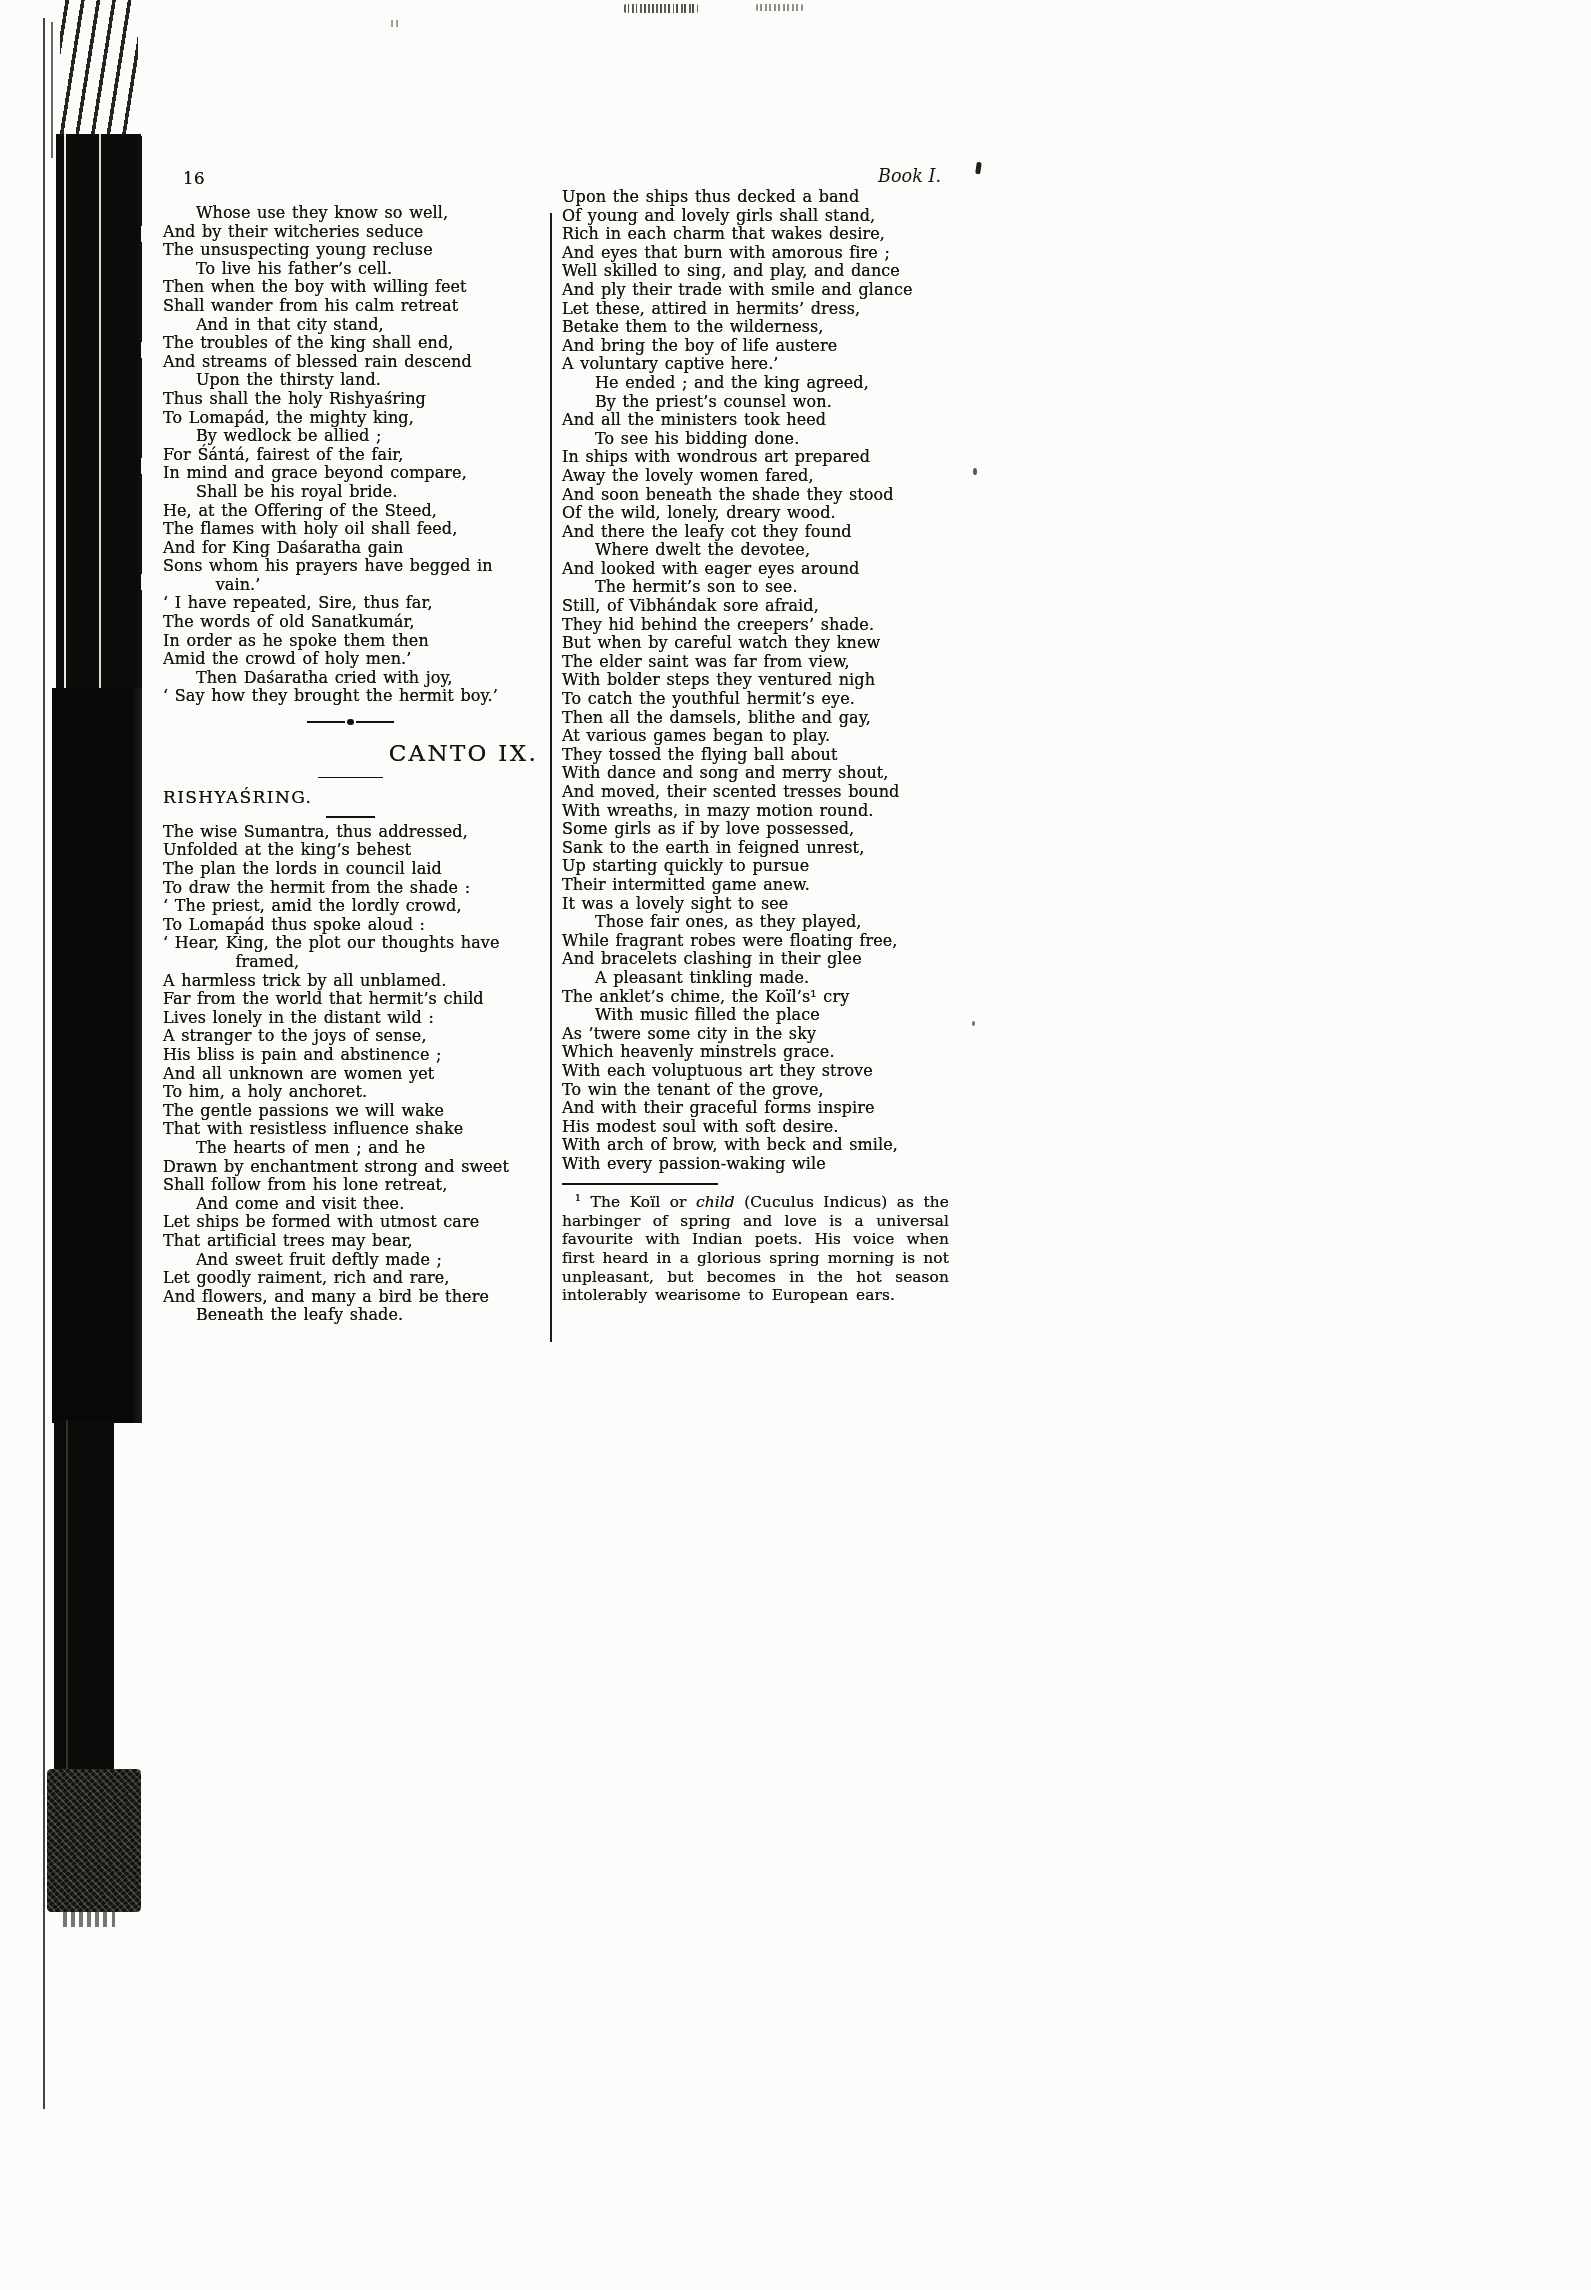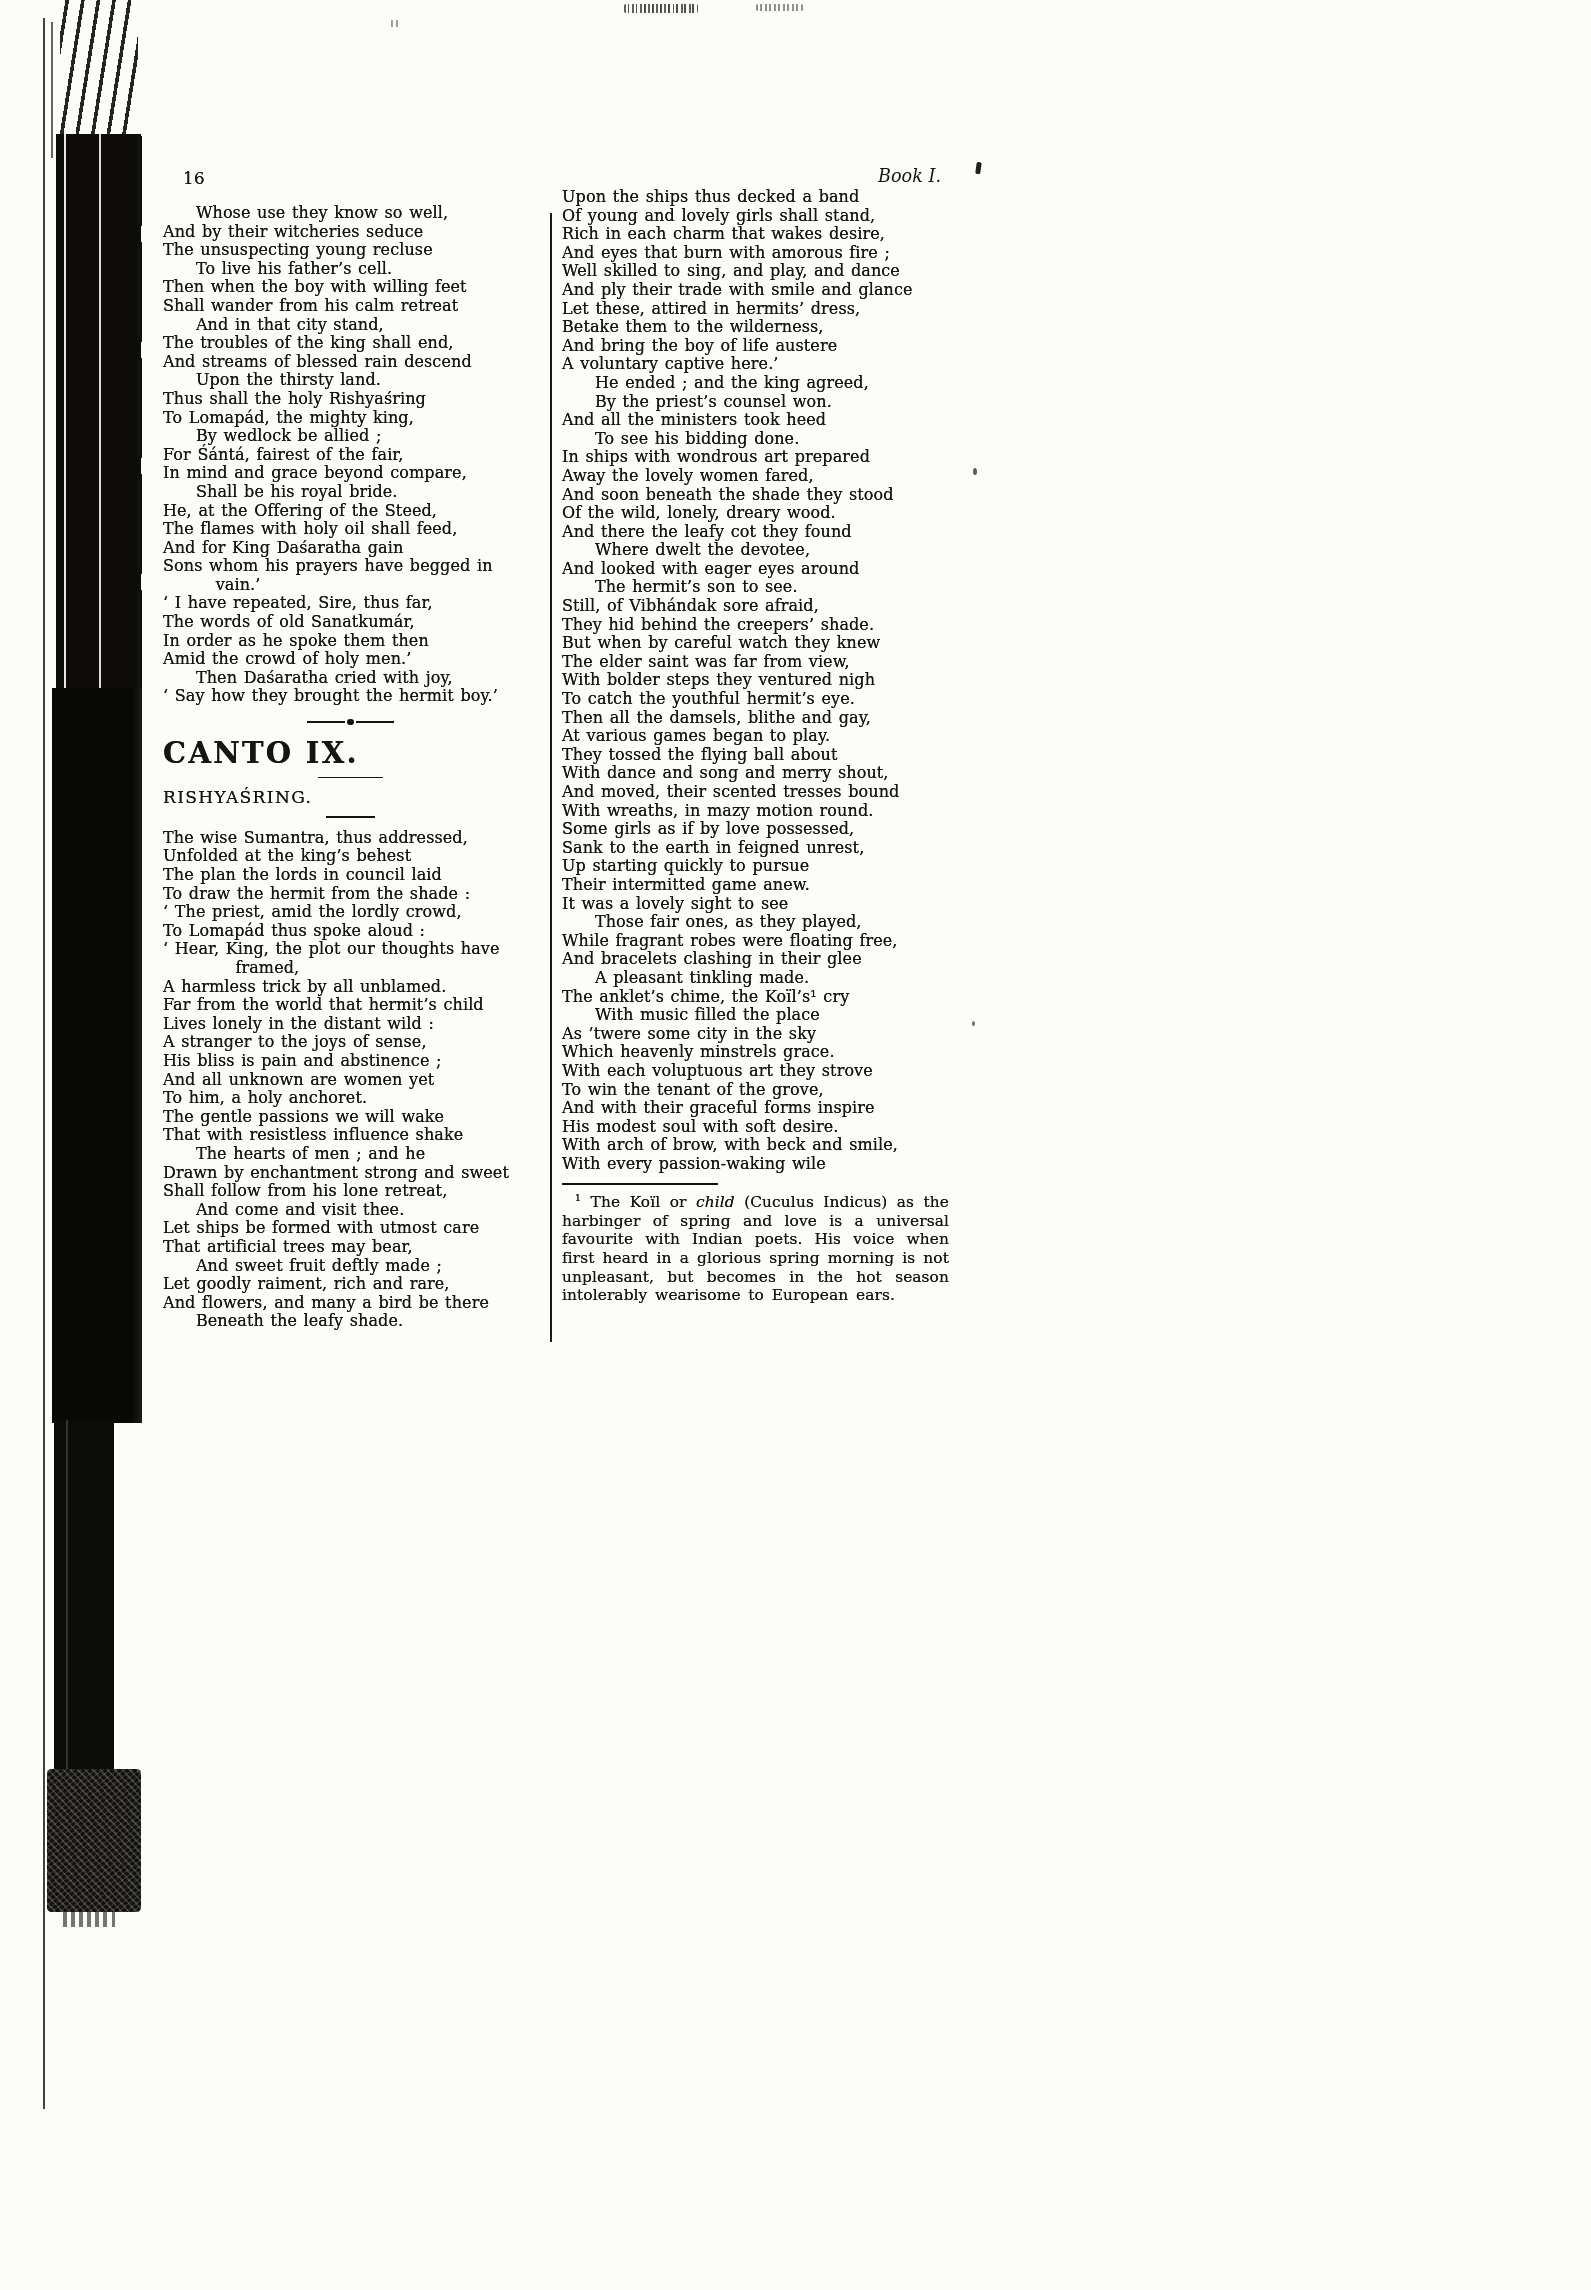--- a/index.html
+++ b/index.html
@@ -26,26 +26,26 @@
 
   .header{position:absolute;left:171px;top:165px;width:774px;height:27px}
   .page-number{position:absolute;left:12px;top:2.7px;font-size:16.7px;letter-spacing:0.5px;text-shadow:0 0 0.3px rgba(23,21,15,.9)}
   .page-title{position:absolute;left:0;right:0;top:0;text-align:center;font-style:italic;font-size:18.5px;letter-spacing:1.1px;text-shadow:0 0 0.4px rgba(23,21,15,.85)}
   .book-label{position:absolute;right:4px;top:0.9px;font-style:italic;font-size:17.6px}
 
   .ornament{display:flex;align-items:center;justify-content:center;margin-top:11.8px;height:8.1px}
   .orn-bar{width:38px;height:1.6px;background:#14120e}
   .orn-dot{width:6.3px;height:6.3px;border-radius:50%;background:#14120e;margin:0 2.7px}
 
-  .canto{margin:13.6px 0 0;text-align:left;font-size:29px;font-weight:bold;letter-spacing:2.3px;line-height:27px;text-shadow:0 0 0.4px rgba(23,21,15,.9)}
+  .canto{margin:13.6px 0 0;text-align:right;font-size:23px;font-weight:normal;letter-spacing:2.3px;line-height:27px;text-shadow:0 0 0.4px rgba(23,21,15,.9)}
   .rule{background:#14120e;height:1.6px}
   .rule-md{width:65px;margin:10px auto 0}
   .rule-sm{width:49px;margin:8.1px auto 0}
   .subheading{margin:8.1px 0 0;font-size:17px;font-weight:normal;letter-spacing:1.4px;line-height:22px;text-shadow:0 0 0.3px rgba(23,21,15,.9)}
-  .v2{margin-top:11px}
+  .v2{margin-top:5px}
 
   .footnote-rule{width:156px;margin:10px 0 0}
   .footnote{margin:8.1px 0 0;font-size:15.4px;line-height:18.6px;text-align:justify;text-indent:12.7px;letter-spacing:0.1px;word-spacing:2.7px;text-shadow:0 0 0.3px rgba(23,21,15,.85)}
   .footnote sup{font-size:10px;line-height:0}
 
   
   .edge-1{left:43px;top:18px;width:1.8px;height:2091px;background:#23211d;opacity:.85}
   .edge-2{left:51px;top:22px;width:1.8px;height:136px;background:#2a2824;opacity:.7}
   .art-slash{left:60px;top:0;width:78px;height:138px;background:repeating-linear-gradient(99deg,transparent 0 5.4px,#14120f 5.4px 9px,transparent 9px 15.4px);opacity:.92}
   .art-streaks{left:56px;top:134px;width:85px;height:555px;background:repeating-linear-gradient(90deg,#0d0c0a 0 8.1px,#e9e8e3 8.1px 10px,#0d0c0a 10px 23.5px,#0d0c0a 23.5px 43px,#dddcd6 43px 45px,#0d0c0a 45px 85px)}

